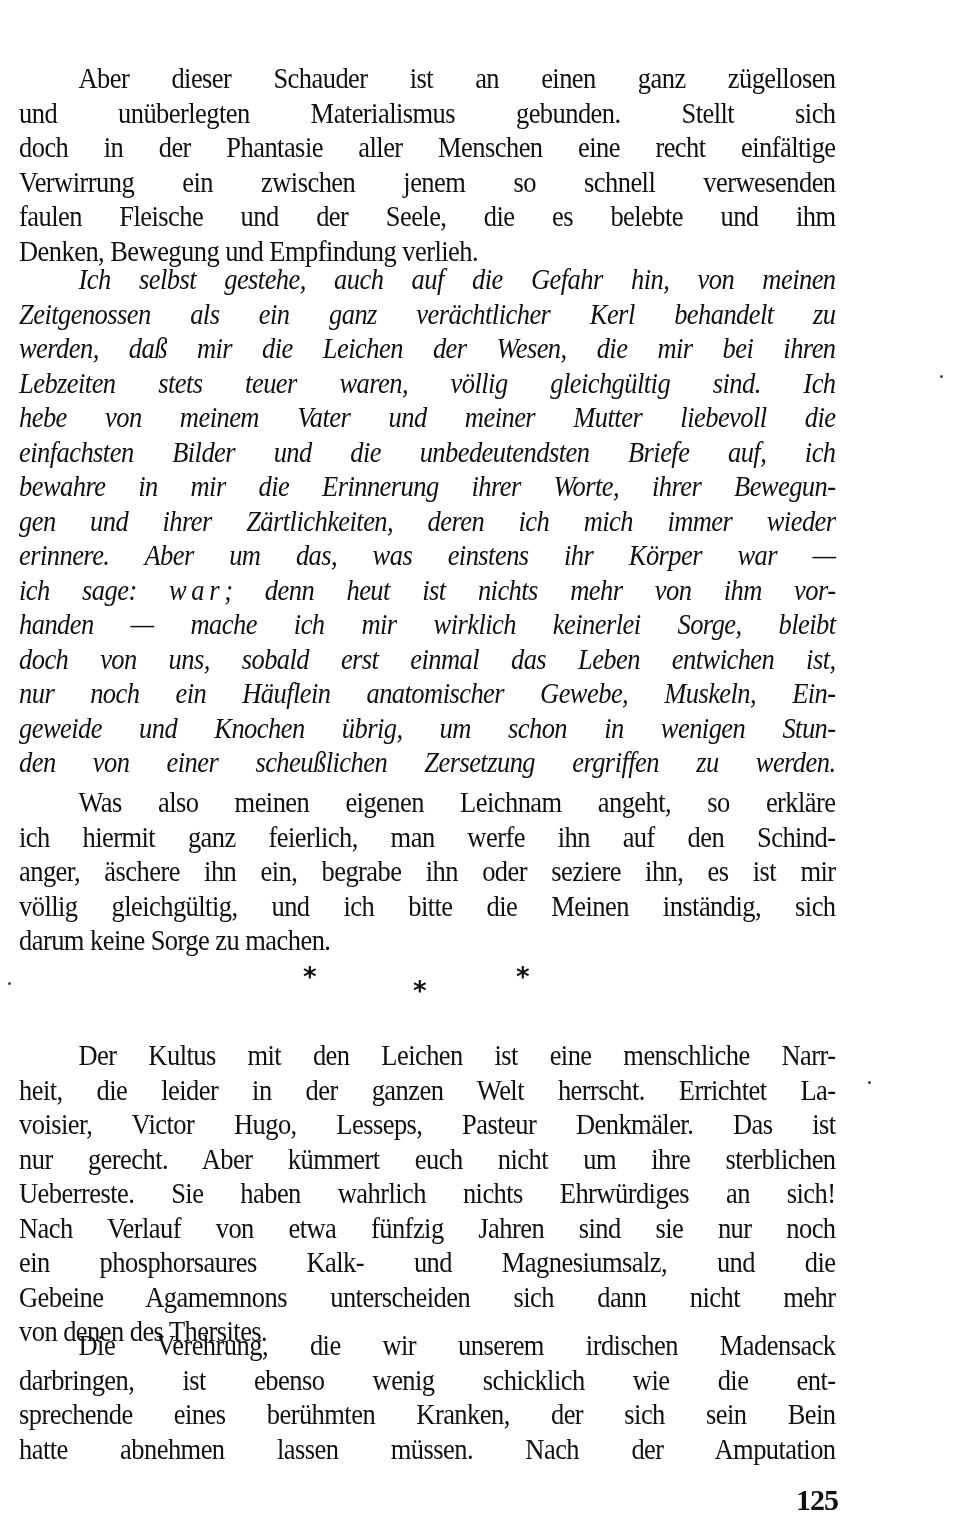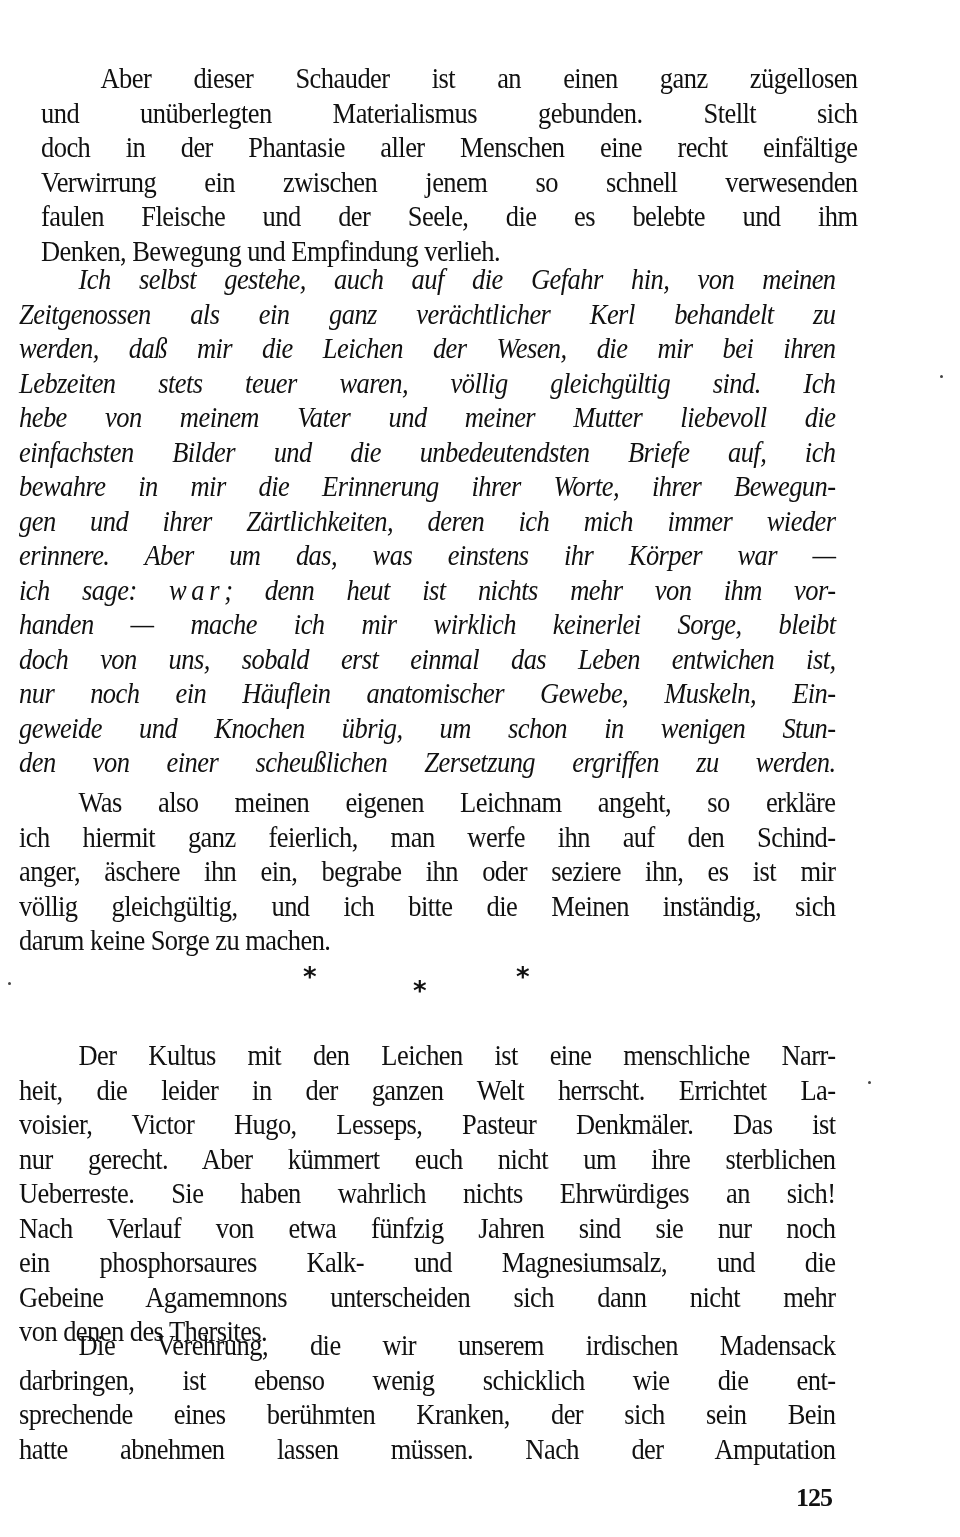--- a/index.html
+++ b/index.html
@@ -20,30 +20,30 @@
       transform: scaleX(0.93); transform-origin: left center;
       width: 878px;
     }
     .line.indent { padding-left: 64px; width: 814px; }
     .line.last { text-align-last: left; }
     .spaced { letter-spacing: 5px; }
     .stars { position: absolute; top: 962px; left: 0; width: 960px; height: 50px; }
     .star { position: absolute; font-size: 26px; font-weight: bold; font-family: "DejaVu Sans", sans-serif; }
     .page-number {
       position: absolute; left: 796px; top: 1483px;
-      font-size: 26px; font-weight: bold; letter-spacing: -1px;
+      font-size: 30px; font-weight: bold; letter-spacing: -1px;
     }
     .speck { position: absolute; width: 3px; height: 3px; background: #444; border-radius: 50%; }
   </style>
 </head>
 <body>
 
 <div class="page">
 
-  <div class="textblock" style="top:62px;margin-left:22px;">
+  <div class="textblock" style="top:62px;">
     <div class="line indent">Aber dieser Schauder ist an einen ganz zügellosen</div>
     <div class="line">und unüberlegten Materialismus gebunden. Stellt sich</div>
     <div class="line">doch in der Phantasie aller Menschen eine recht einfältige</div>
     <div class="line">Verwirrung ein zwischen jenem so schnell verwesenden</div>
     <div class="line">faulen Fleische und der Seele, die es belebte und ihm</div>
     <div class="line last">Denken, Bewegung und Empfindung verlieh.</div>
   </div>
 
   <div class="textblock" style="top:263px;font-style:italic;">
     <div class="line indent">Ich selbst gestehe, auch auf die Gefahr hin, von meinen</div>

